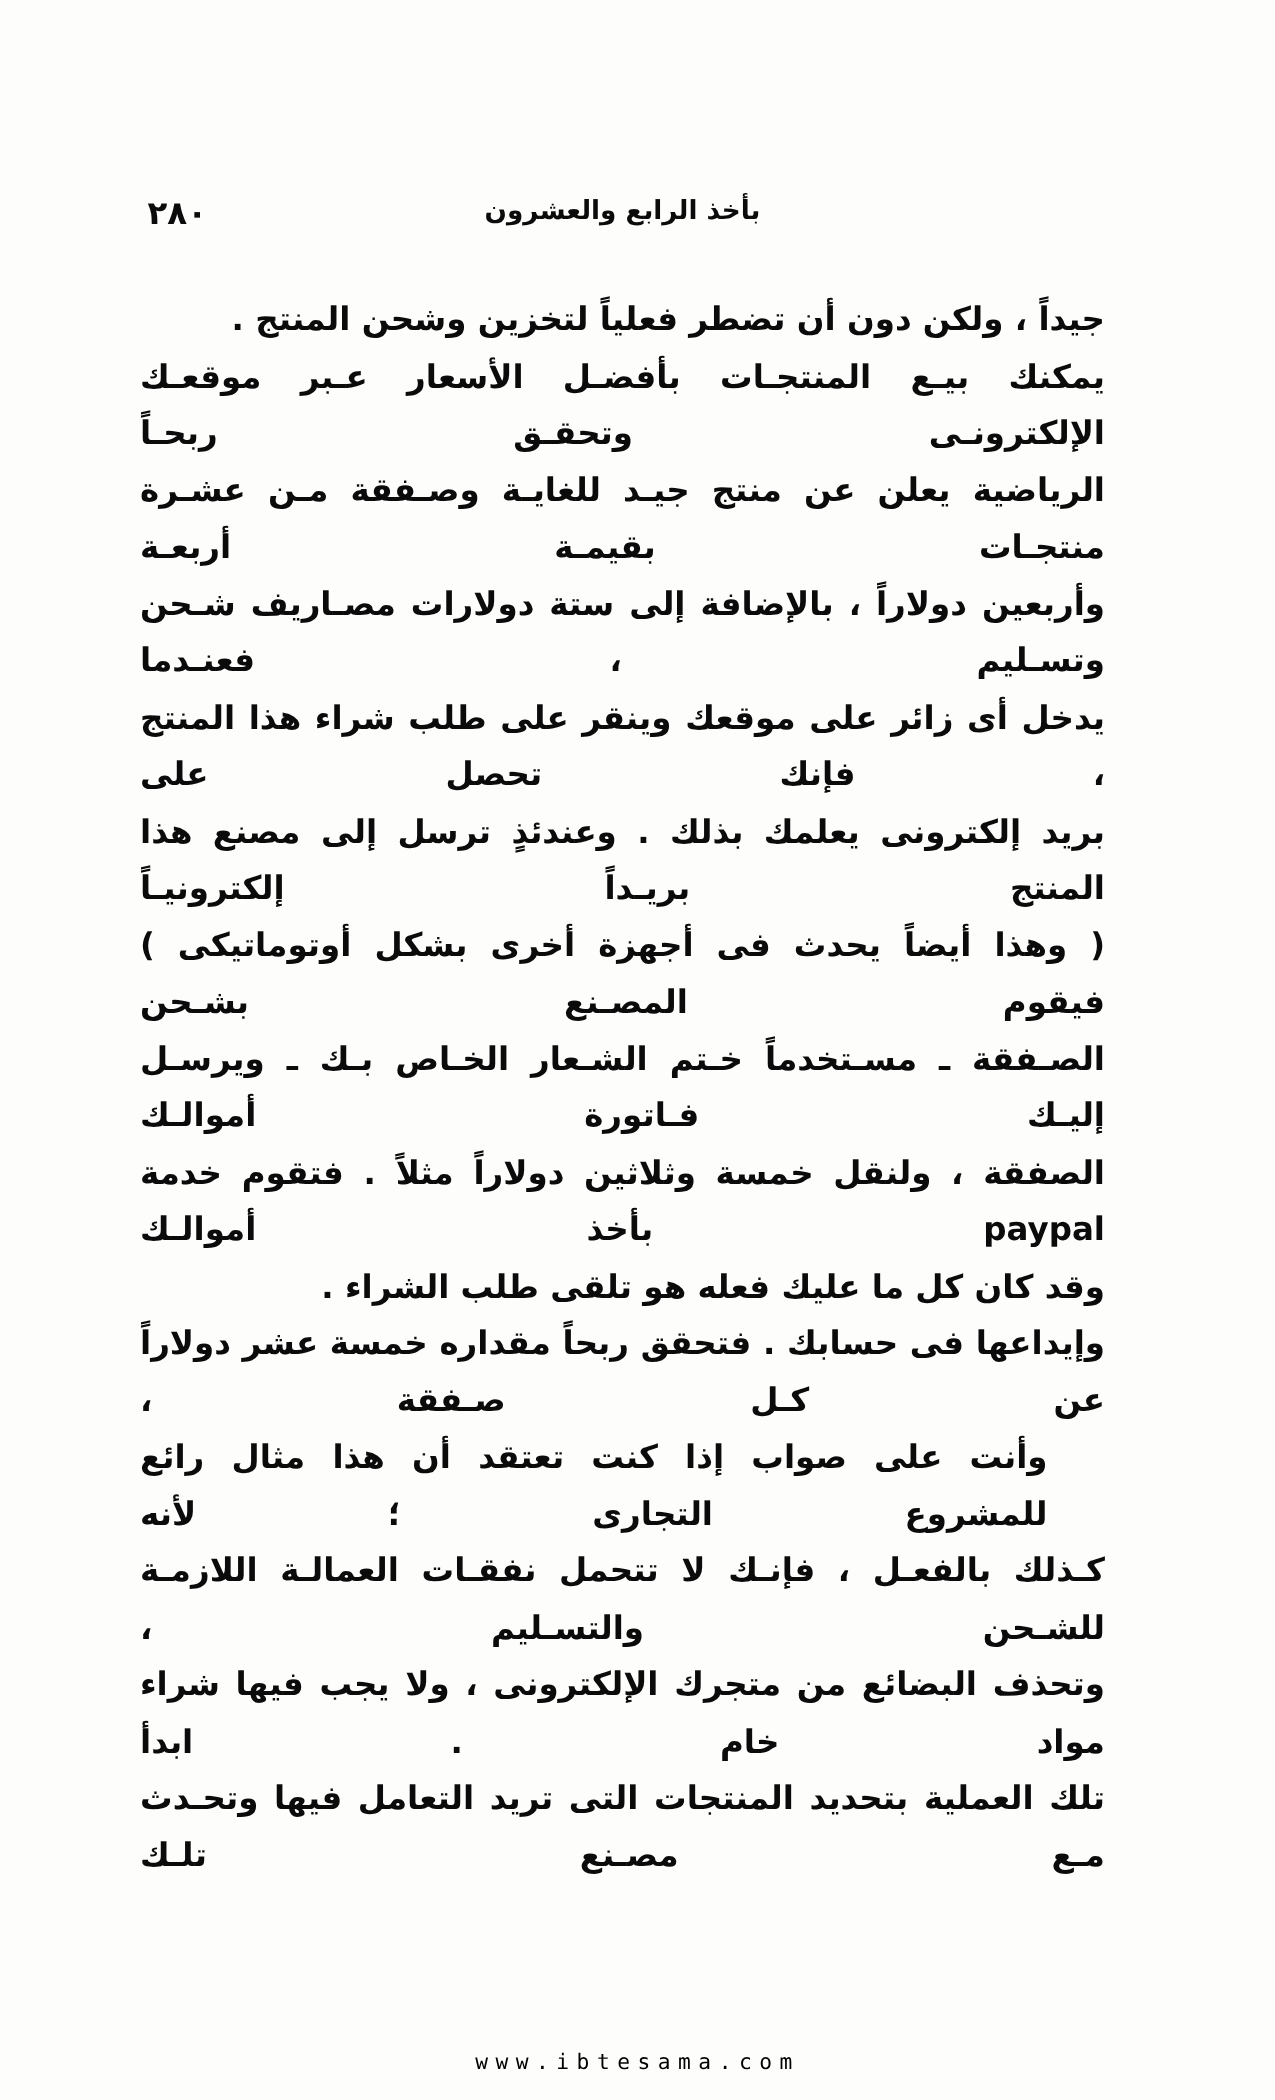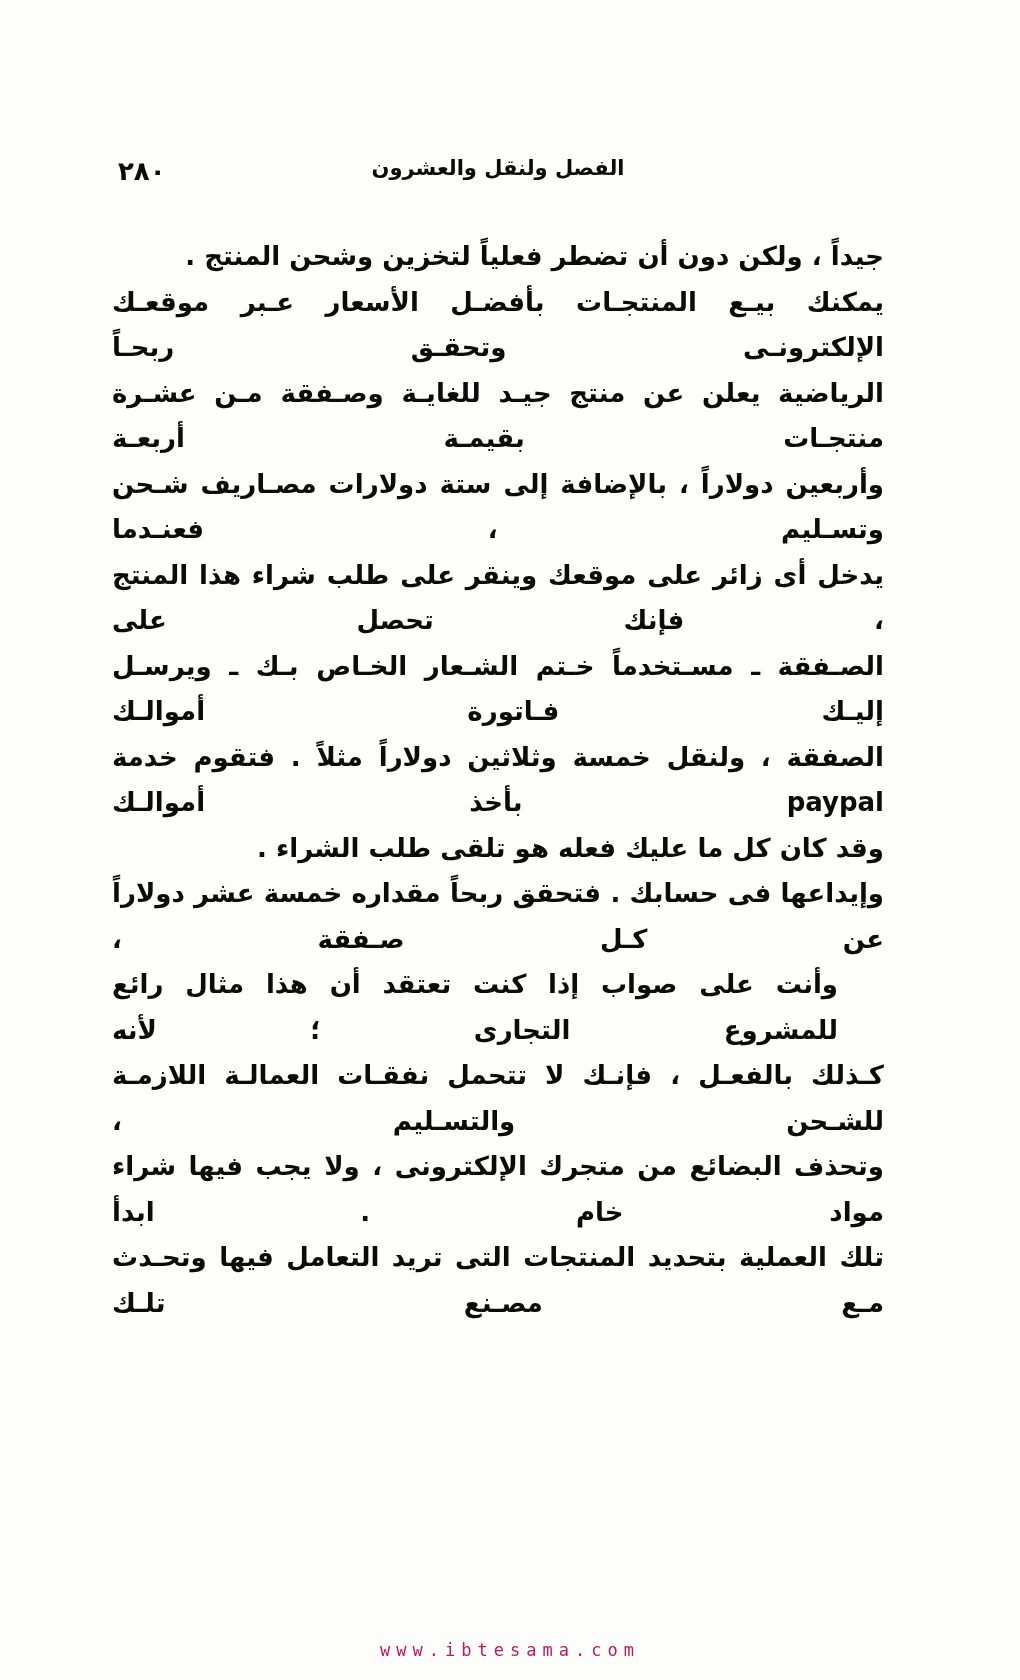--- a/index.html
+++ b/index.html
@@ -38,45 +38,47 @@
     white-space:normal;
   }
   .ln.last{ text-align-last:right; }
   .ln.indent{ padding-right:46px; }
   .watermark{
     position:absolute;left:0;right:0;top:1640px;
     text-align:center;
     font-family:"DejaVu Sans Mono", monospace;
     font-size:17px;
     letter-spacing:6px;
-    color:#be185d;
+    color:#000000;
     direction:ltr;
   }
 </style>
 </head>
 <body>
 
 <div class="page">
 
   <header class="page-header">
-    <span class="chapter-title">الفصل ولنقل والعشرون</span>
+    <span class="chapter-title">بأخذ الرابع والعشرون</span>
     <span class="page-number">٢٨٠</span>
   </header>
 
   <main class="body-text">
 
     <div class="para">
       <div class="ln last">جيداً ، ولكن دون أن تضطر فعلياً لتخزين وشحن المنتج .</div>
       <div class="ln">يمكنك بيـع المنتجـات بأفضـل الأسعار عـبر موقعـك الإلكترونـى وتحقـق ربحـاً</div>
     </div>
 
     <div class="para">
       <div class="ln">الرياضية يعلن عن منتج جيـد للغايـة وصـفقة مـن عشـرة منتجـات بقيمـة أربعـة</div>
       <div class="ln">وأربعين دولاراً ، بالإضافة إلى ستة دولارات مصـاريف شـحن وتسـليم ، فعنـدما</div>
       <div class="ln">يدخل أى زائر على موقعك وينقر على طلب شراء هذا المنتج ، فإنك تحصل على</div>
+      <div class="ln">بريد إلكترونى يعلمك بذلك . وعندئذٍ ترسل إلى مصنع هذا المنتج بريـداً إلكترونيـاً</div>
+      <div class="ln">( وهذا أيضاً يحدث فى أجهزة أخرى بشكل أوتوماتيكى ) فيقوم المصـنع بشـحن</div>
       <div class="ln">الصـفقة ـ مسـتخدماً خـتم الشـعار الخـاص بـك ـ ويرسـل إليـك فـاتورة أموالـك</div>
       <div class="ln">الصفقة ، ولنقل خمسة وثلاثين دولاراً مثلاً . فتقوم خدمة paypal بأخذ أموالـك</div>
       <div class="ln last">وقد كان كل ما عليك فعله هو تلقى طلب الشراء .</div>
       <div class="ln">وإيداعها فى حسابك . فتحقق ربحاً مقداره خمسة عشر دولاراً عن كـل صـفقة ،</div>
     </div>
 
     <div class="para">
       <div class="ln indent">وأنت على صواب إذا كنت تعتقد أن هذا مثال رائع للمشروع التجارى ؛ لأنه</div>
       <div class="ln">كـذلك بالفعـل ، فإنـك لا تتحمل نفقـات العمالـة اللازمـة للشـحن والتسـليم ،</div>
       <div class="ln">وتحذف البضائع من متجرك الإلكترونى ، ولا يجب فيها شراء مواد خام . ابدأ</div>

